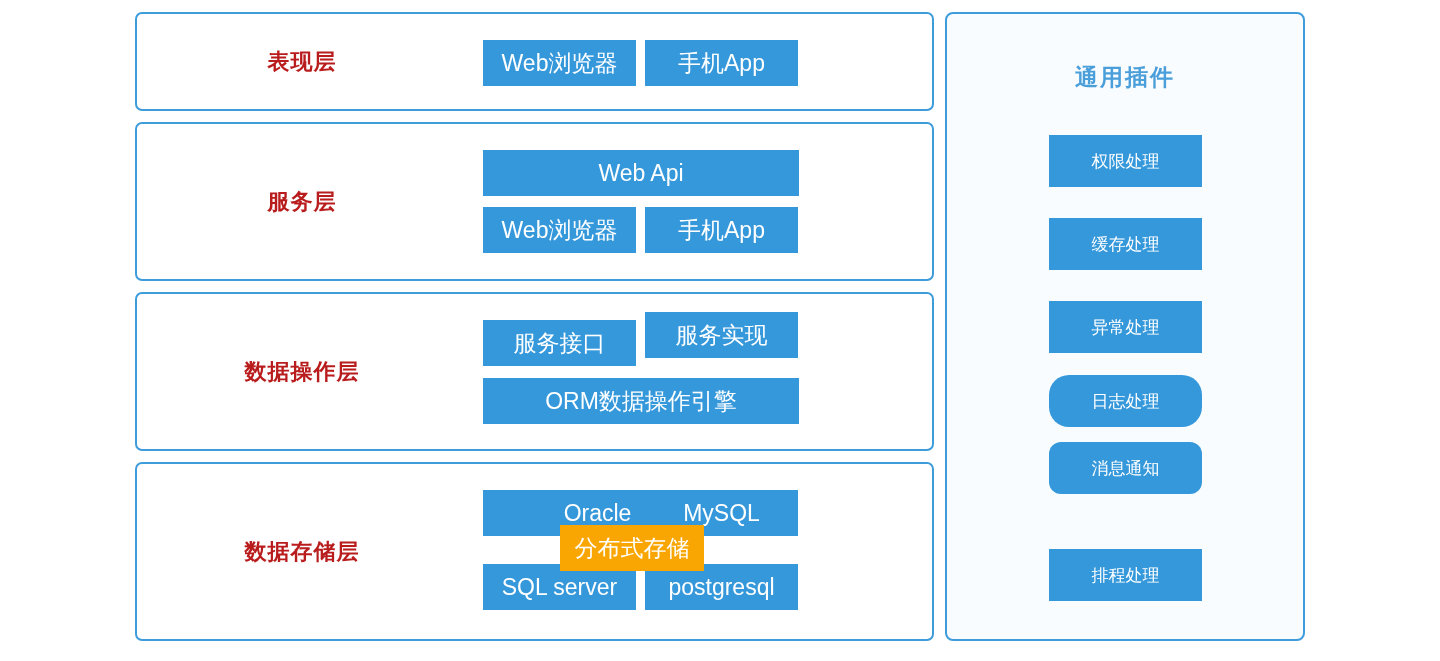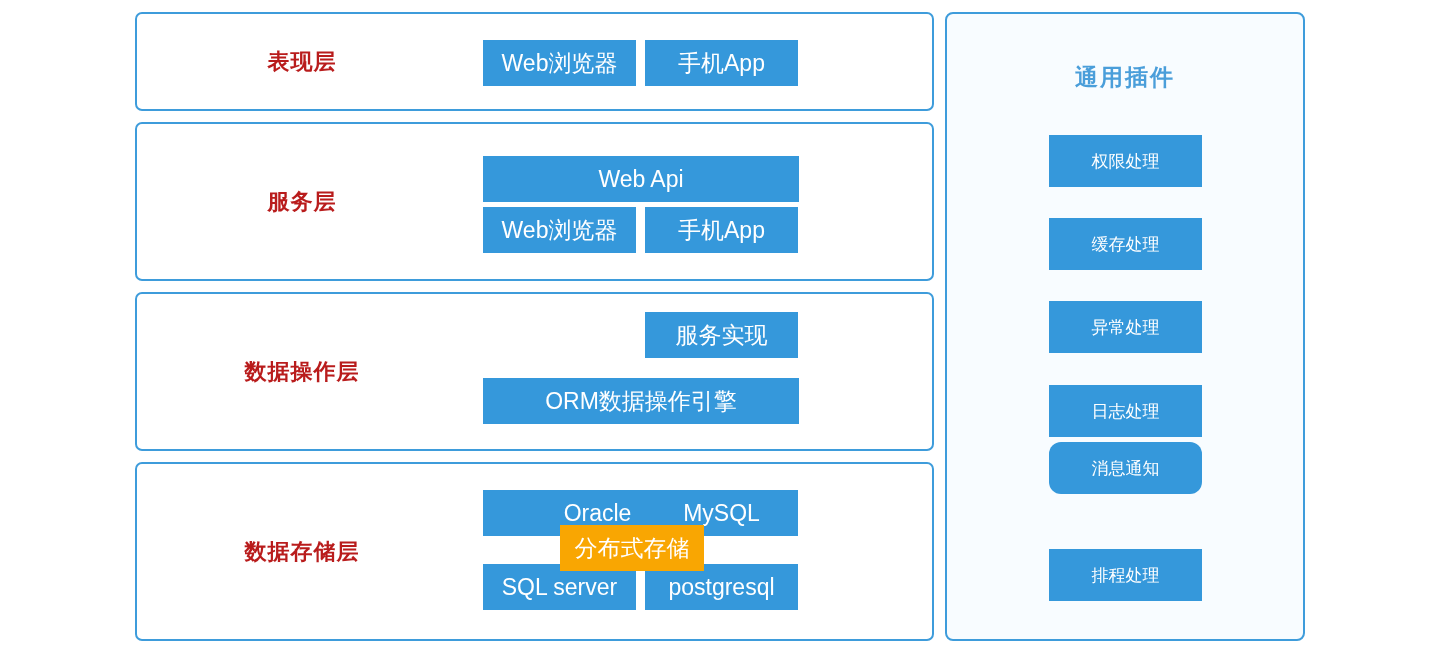--- a/index.html
+++ b/index.html
@@ -83,43 +83,44 @@
 <div>
 
   <section class="layer layer-1">
     <div class="layer-title">表现层</div>
     <div class="node" style="left:346px; top:26px;">Web浏览器</div>
     <div class="node" style="left:508px; top:26px;">手机App</div>
   </section>
 
   <section class="layer layer-2">
     <div class="layer-title">服务层</div>
-    <div class="node wide" style="left:346px; top:32px;">Web Api</div>
+    <div class="node wide" style="left:346px; top:26px;">Web Api</div>
     <div class="node" style="left:346px; top:83px;">Web浏览器</div>
     <div class="node" style="left:508px; top:83px;">手机App</div>
   </section>
 
   <section class="layer layer-3">
     <div class="layer-title">数据操作层</div>
+    <div class="node" style="left:346px; top:26px;">服务接口</div>
     <div class="node" style="left:508px; top:18px;">服务实现</div>
     <div class="node wide" style="left:346px; top:84px;">ORM数据操作引擎</div>
   </section>
 
   <section class="layer layer-4">
     <div class="layer-title">数据存储层</div>
     <div class="node" style="left:346px; top:26px;padding-left:38px;">Oracle</div>
     <div class="node" style="left:508px; top:26px;">MySQL</div>
     <div class="node" style="left:346px; top:100px;">SQL server</div>
     <div class="node" style="left:508px; top:100px;">postgresql</div>
     <div class="node orange" style="left:423px; top:61px;">分布式存储</div>
   </section>
 
   <aside class="panel">
     <div class="panel-title">通用插件</div>
     <div class="plugin" style="top:121px;">权限处理</div>
     <div class="plugin" style="top:204px;">缓存处理</div>
     <div class="plugin" style="top:287px;">异常处理</div>
-    <div class="plugin" style="top:371px;">日志处理</div>
+    <div class="plugin" style="top:361px;border-radius:20px;">日志处理</div>
     <div class="plugin" style="top:428px;border-radius:12px;">消息通知</div>
     <div class="plugin" style="top:535px;">排程处理</div>
   </aside>
 
 </div>
 
 </body></html>

